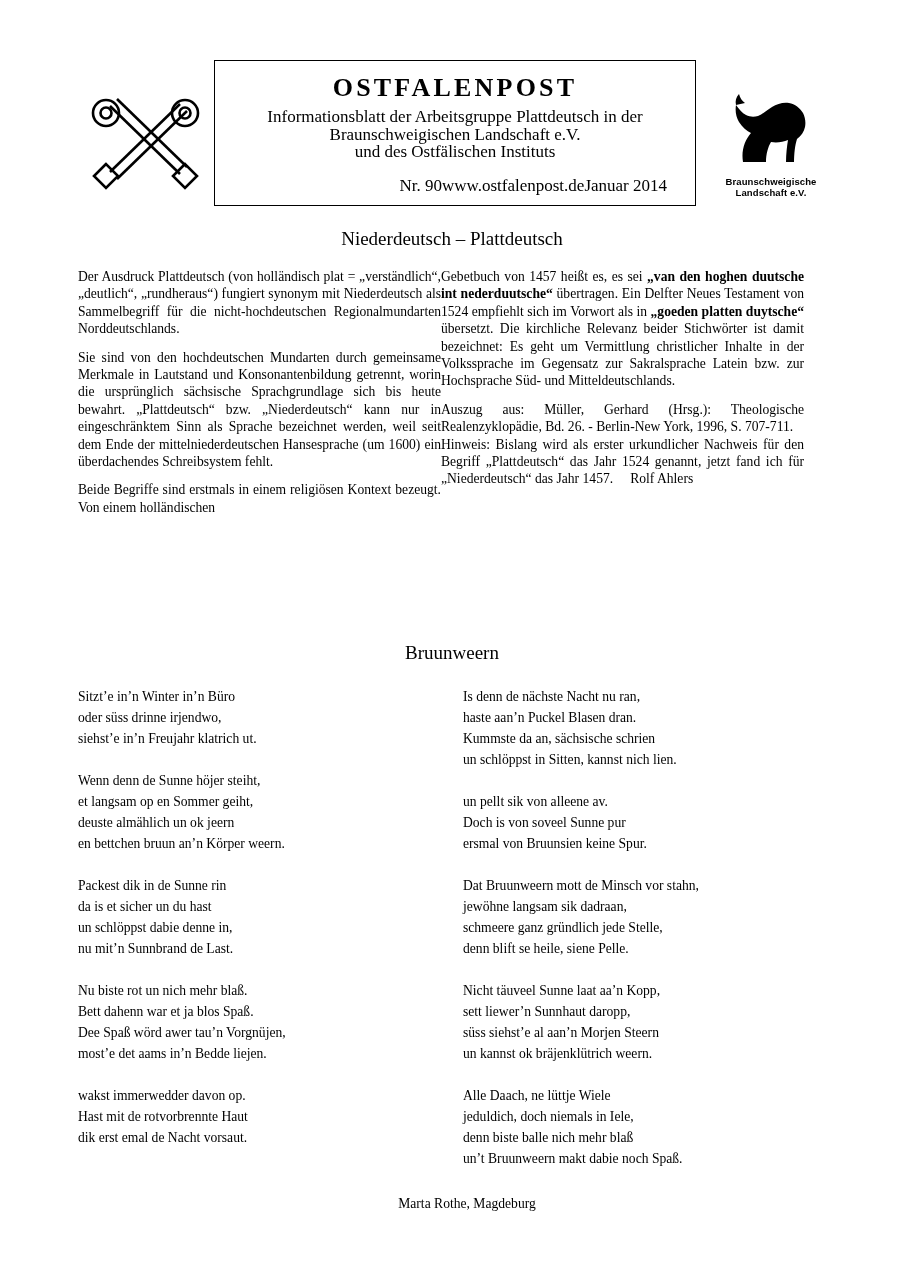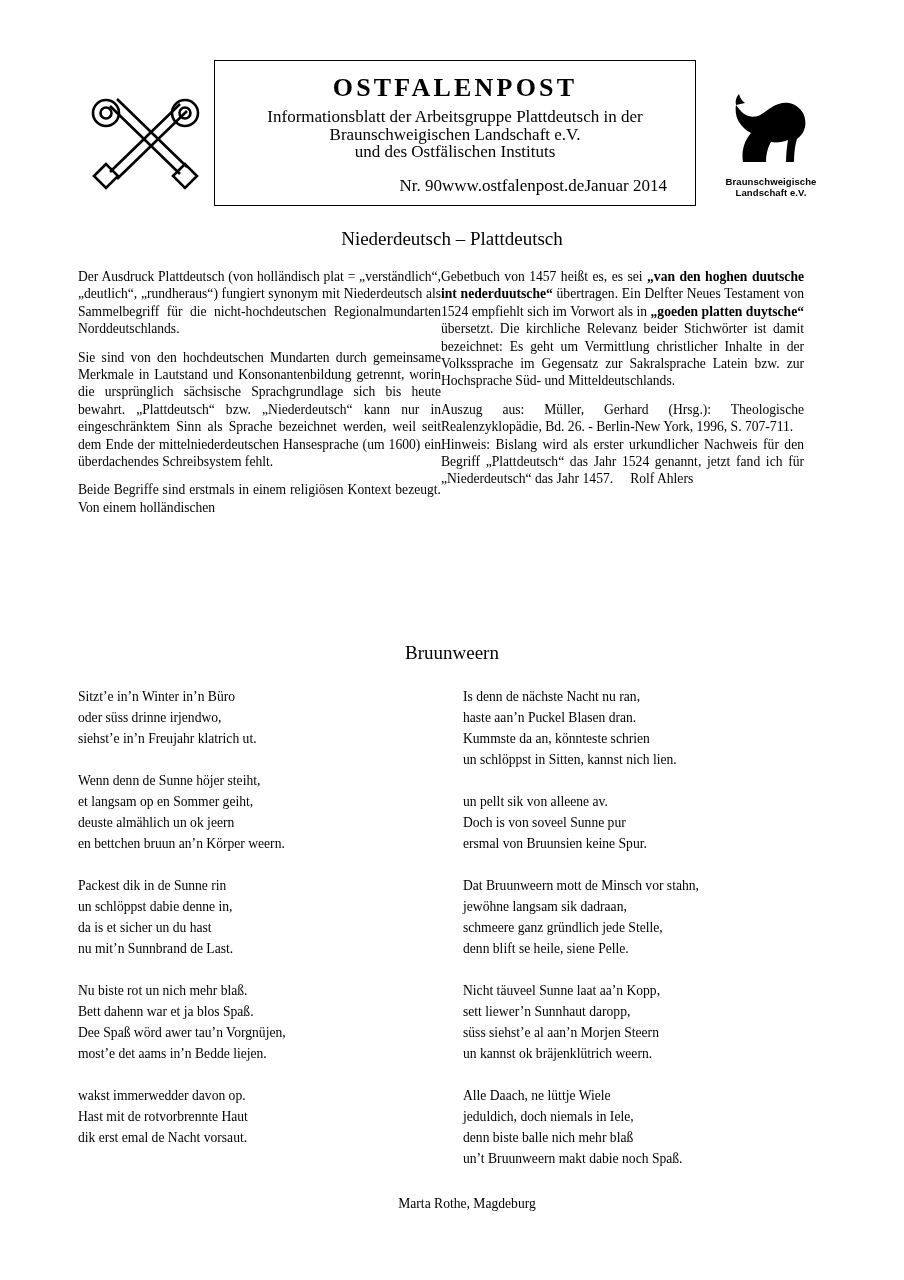--- a/index.html
+++ b/index.html
@@ -233,42 +233,42 @@
         <div class="line">siehst’e in’n Freujahr klatrich ut.</div>
       </div>
       <div class="stanza">
         <div class="line">Wenn denn de Sunne höjer steiht,</div>
         <div class="line">et langsam op en Sommer geiht,</div>
         <div class="line">deuste almählich un ok jeern</div>
         <div class="line">en bettchen bruun an’n Körper weern.</div>
       </div>
       <div class="stanza">
         <div class="line">Packest dik in de Sunne rin</div>
+        <div class="line">da is et sicher un du hast</div>
         <div class="line">un schlöppst dabie denne in,</div>
-        <div class="line">da is et sicher un du hast</div>
         <div class="line">nu mit’n Sunnbrand de Last.</div>
       </div>
       <div class="stanza">
         <div class="line">Nu biste rot un nich mehr blaß.</div>
         <div class="line">Bett dahenn war et ja blos Spaß.</div>
         <div class="line">Dee Spaß wörd awer tau’n Vorgnüjen,</div>
         <div class="line">most’e det aams in’n Bedde liejen.</div>
       </div>
       <div class="stanza">
         <div class="line">wakst immerwedder davon op.</div>
         <div class="line">Hast mit de rotvorbrennte Haut</div>
         <div class="line">dik erst emal de Nacht vorsaut.</div>
       </div>
     </div>
 
     <div class="col">
       <div class="stanza">
         <div class="line">Is denn de nächste Nacht nu ran,</div>
         <div class="line">haste aan’n Puckel Blasen dran.</div>
-        <div class="line">Kummste da an, könnteste schrien</div>
+        <div class="line">Kummste da an, sächsische schrien</div>
         <div class="line">un schlöppst in Sitten, kannst nich lien.</div>
       </div>
       <div class="stanza">
         <div class="line">un pellt sik von alleene av.</div>
         <div class="line">Doch is von soveel Sunne pur</div>
         <div class="line">ersmal von Bruunsien keine Spur.</div>
       </div>
       <div class="stanza">
         <div class="line">Dat Bruunweern mott de Minsch vor stahn,</div>
         <div class="line">jewöhne langsam sik dadraan,</div>

